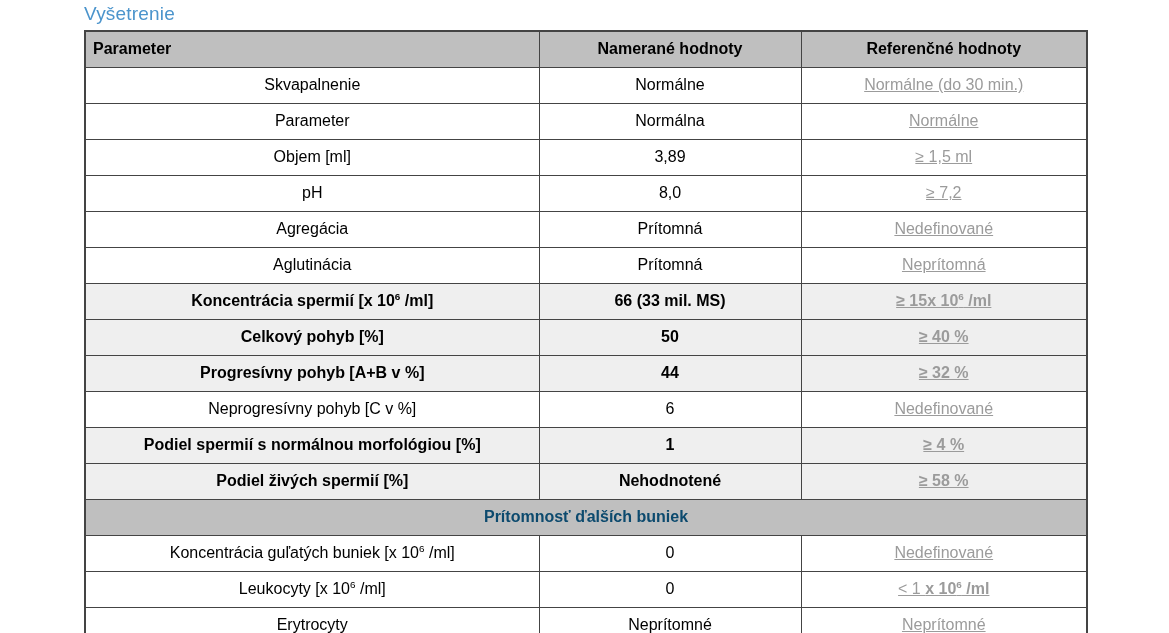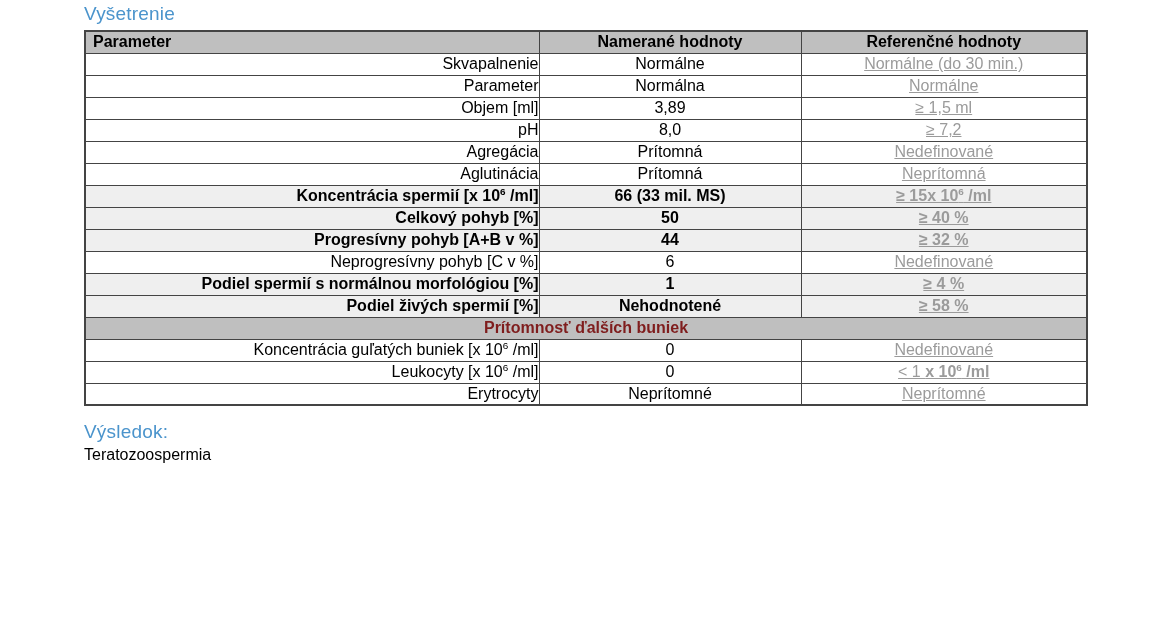--- a/index.html
+++ b/index.html
@@ -21,37 +21,37 @@
     font-size:19px;font-weight:400;color:var(--accent);
     letter-spacing:0.2px;
   }
   table.report{
     width:1002px;border-collapse:collapse;table-layout:fixed;
     border:2px solid var(--border-dark);
     font-size:16px;
   }
   table.report th,table.report td{
     border:1px solid var(--border-dark);
-    height:22px;padding:0;vertical-align:middle;
+    height:36px;padding:0;vertical-align:middle;
     white-space:nowrap;overflow:hidden;
   }
   col.c-param{width:454px;}
   col.c-measured{width:262px;}
   col.c-ref{width:286px;}
   thead th{
     background:var(--header-bg);font-weight:bold;text-align:center;
   }
   thead th.h-param{text-align:left;padding-left:7px;}
-  td.cell-param{text-align:right;padding-left:7px;}
+  td.cell-param{text-align:center;padding-left:7px;}
   td.cell-measured{text-align:center;}
   td.cell-ref{text-align:center;color:var(--ref-gray);text-decoration:underline;}
   tr.hl td{background:var(--hl-bg);font-weight:bold;}
   td.cell-ref span.b{font-weight:bold;}
   td.section-cell{
-    background:var(--header-bg);font-weight:bold;text-align:center;color:#7f1d1d;margin-left:44px;
+    background:var(--header-bg);font-weight:bold;text-align:center;color:#0c4a6e;margin-left:44px;
   }
   sup{font-size:62%;line-height:0;vertical-align:super;}
   .result-title{margin:15px 0 3px 0;}
   .result-value{font-size:16px;color:#000;}
 </style>
 </head>
 <body>
 
 <div class="page">
   <h2 class="title">Vyšetrenie</h2>

